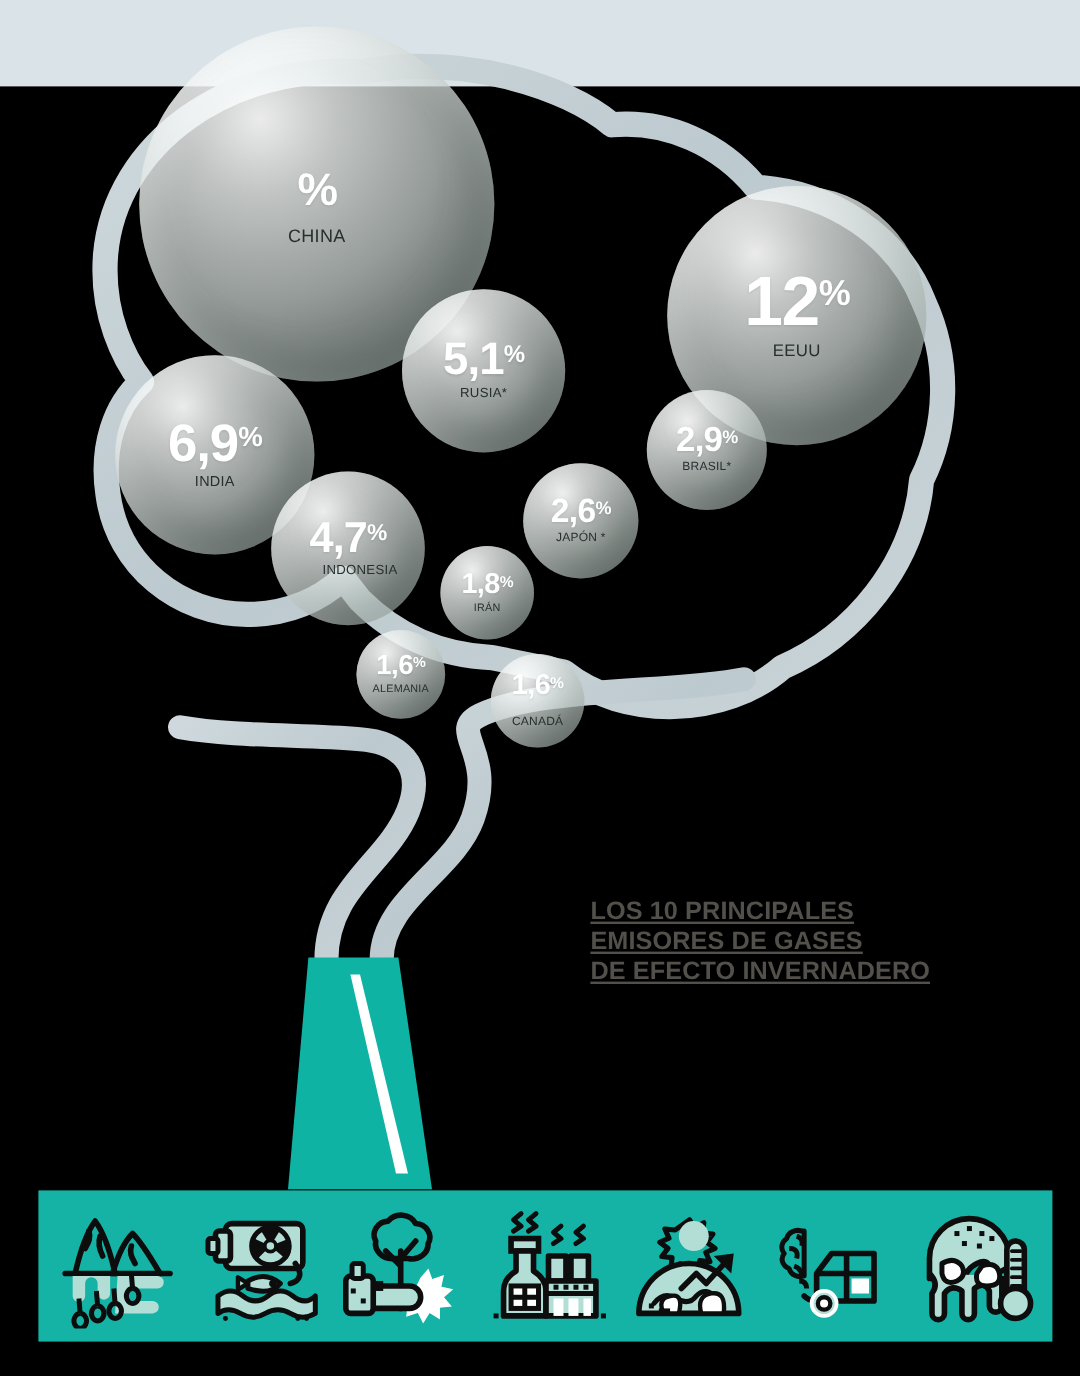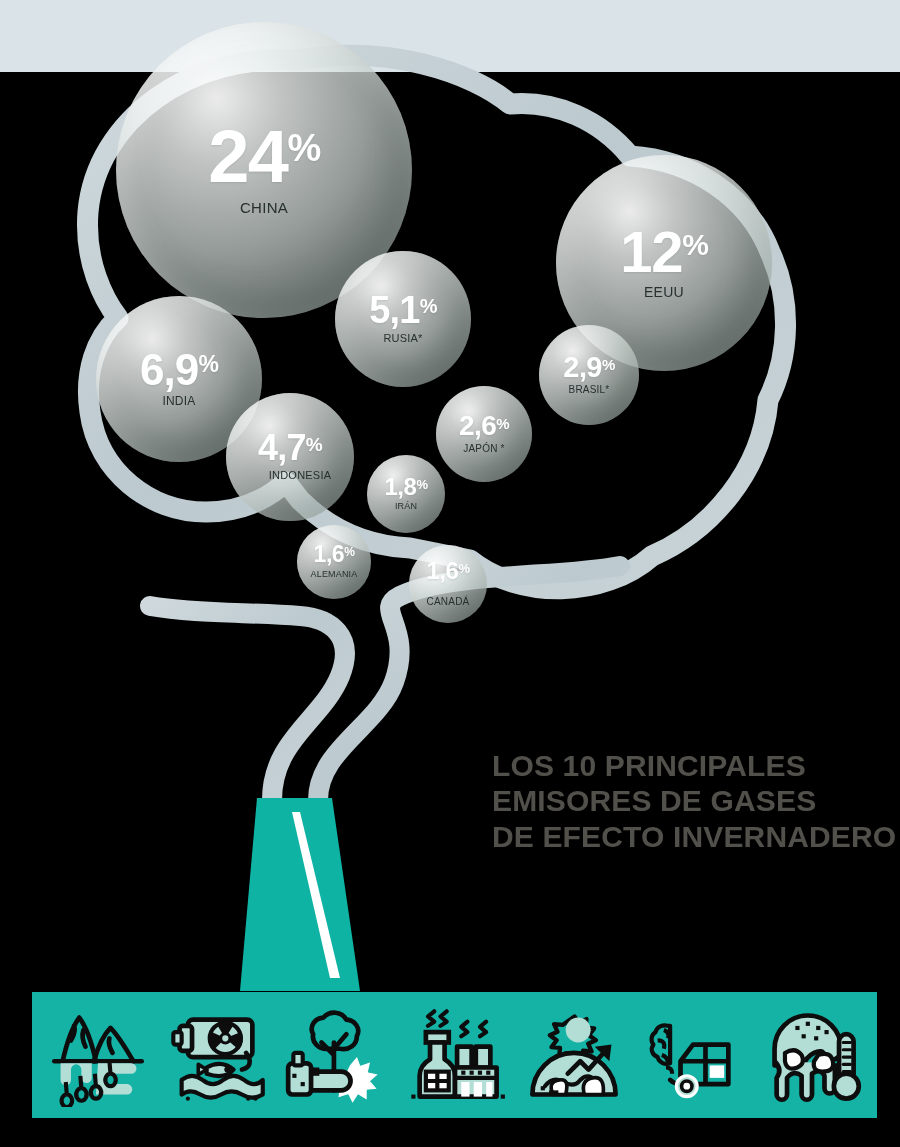--- a/index.html
+++ b/index.html
@@ -51,21 +51,21 @@
   #b-china   .lbl { font-size:15px; margin-top:12px; }
 
   #b-eeuu    { left:556px; top:155px; width:216px; height:216px; }
   #b-eeuu    .val { font-size:58px; } #b-eeuu .pct { font-size:30px; margin-top:3px; }
   #b-eeuu    .lbl { font-size:14px; margin-top:8px; }
 
   #b-india   { left:96px;  top:296px; width:166px; height:166px; }
   #b-india   .val { font-size:44px; } #b-india .pct { font-size:23px; margin-top:2px; }
   #b-india   .lbl { font-size:12px; margin-top:7px; }
 
-  #b-rusia   { left:335px; top:251px; width:136px; height:136px; }
+  #b-rusia   { left:335px; top:241px; width:136px; height:136px; }
   #b-rusia   .val { font-size:38px; } #b-rusia .pct { font-size:20px; margin-top:2px; }
   #b-rusia   .lbl { font-size:11px; margin-top:6px; }
 
   #b-indon   { left:226px; top:393px; width:128px; height:128px; }
   #b-indon   .val { font-size:36px; } #b-indon .pct { font-size:19px; margin-top:2px; }
   #b-indon   .lbl { font-size:11px; margin-top:6px;padding-left:20px; }
 
   #b-brasil  { left:539px; top:325px; width:100px; height:100px; }
   #b-brasil  .val { font-size:29px; } #b-brasil .pct { font-size:15px; margin-top:2px; }
   #b-brasil  .lbl { font-size:10px; margin-top:5px; }
@@ -83,23 +83,24 @@
   #b-alemania .lbl { font-size:9px; margin-top:5px; }
 
   #b-canada  { left:409px; top:545px; width:78px; height:78px; }
   #b-canada  .val { font-size:24px; } #b-canada .pct { font-size:13px; margin-top:1px; }
   #b-canada  .lbl { font-size:10px; margin-top:15px; }
 
   
   .title {
     position:absolute; left:492px; top:748px;
     color:#52504a; font-weight:bold;
-    font-size:30px; line-height:1.18;
+    font-size:21px; line-height:1.18;
     letter-spacing:0.005em;
     text-transform:uppercase;
+    text-decoration:underline;
   }
   .title div { white-space:nowrap; }
 
   
   .footer {
     position:absolute; left:32px; top:992px;
     width:845px; height:126px;
     background:#15b3a5;
     display:flex; align-items:center;
     padding:0 6px;
@@ -149,21 +150,20 @@
              C 450 572, 560 578, 620 566" fill="none" stroke="url(#smokeGrad)" stroke-width="20" stroke-linecap="round"></path>
   </svg>
 
   <svg class="layer" viewBox="0 0 900 1147">
     <polygon points="257,798 332,798 360,991 240,991" fill="#0fb3a4"></polygon>
     <polygon points="292,812 300,812 340,978 330,978" fill="#ffffff"></polygon>
   </svg>
 
   <div class="bubble" id="b-china">
     <div class="val">
-        <span>24</span>
         <span class="pct">%</span>
       </div>
     <div class="lbl">CHINA</div>
   </div>
 
   <div class="bubble" id="b-eeuu">
     <div class="val">
         <span>12</span>
         <span class="pct">%</span>
       </div>

